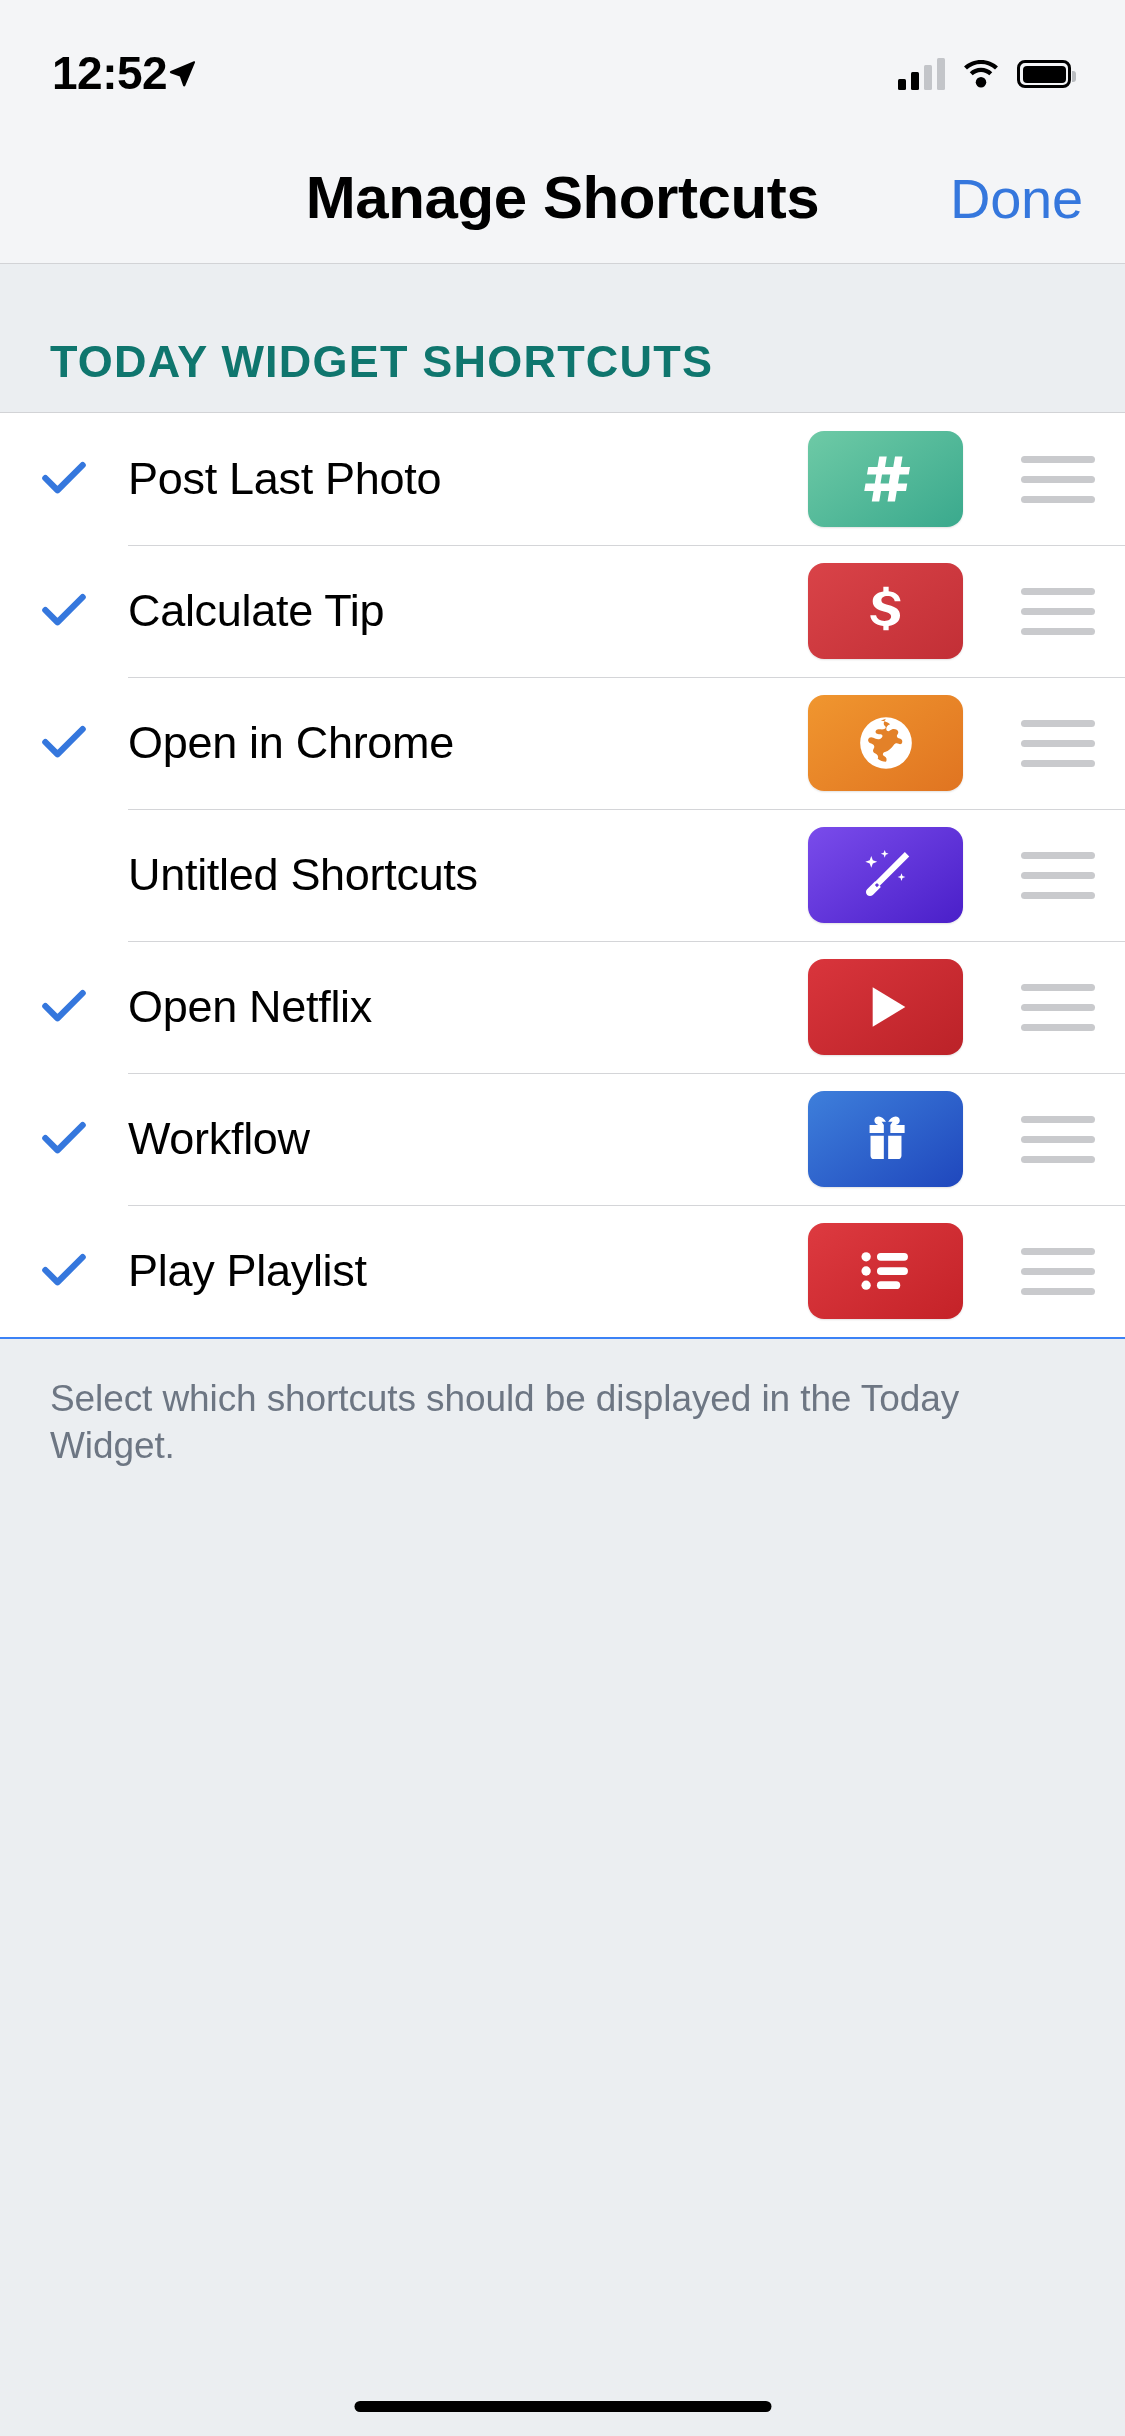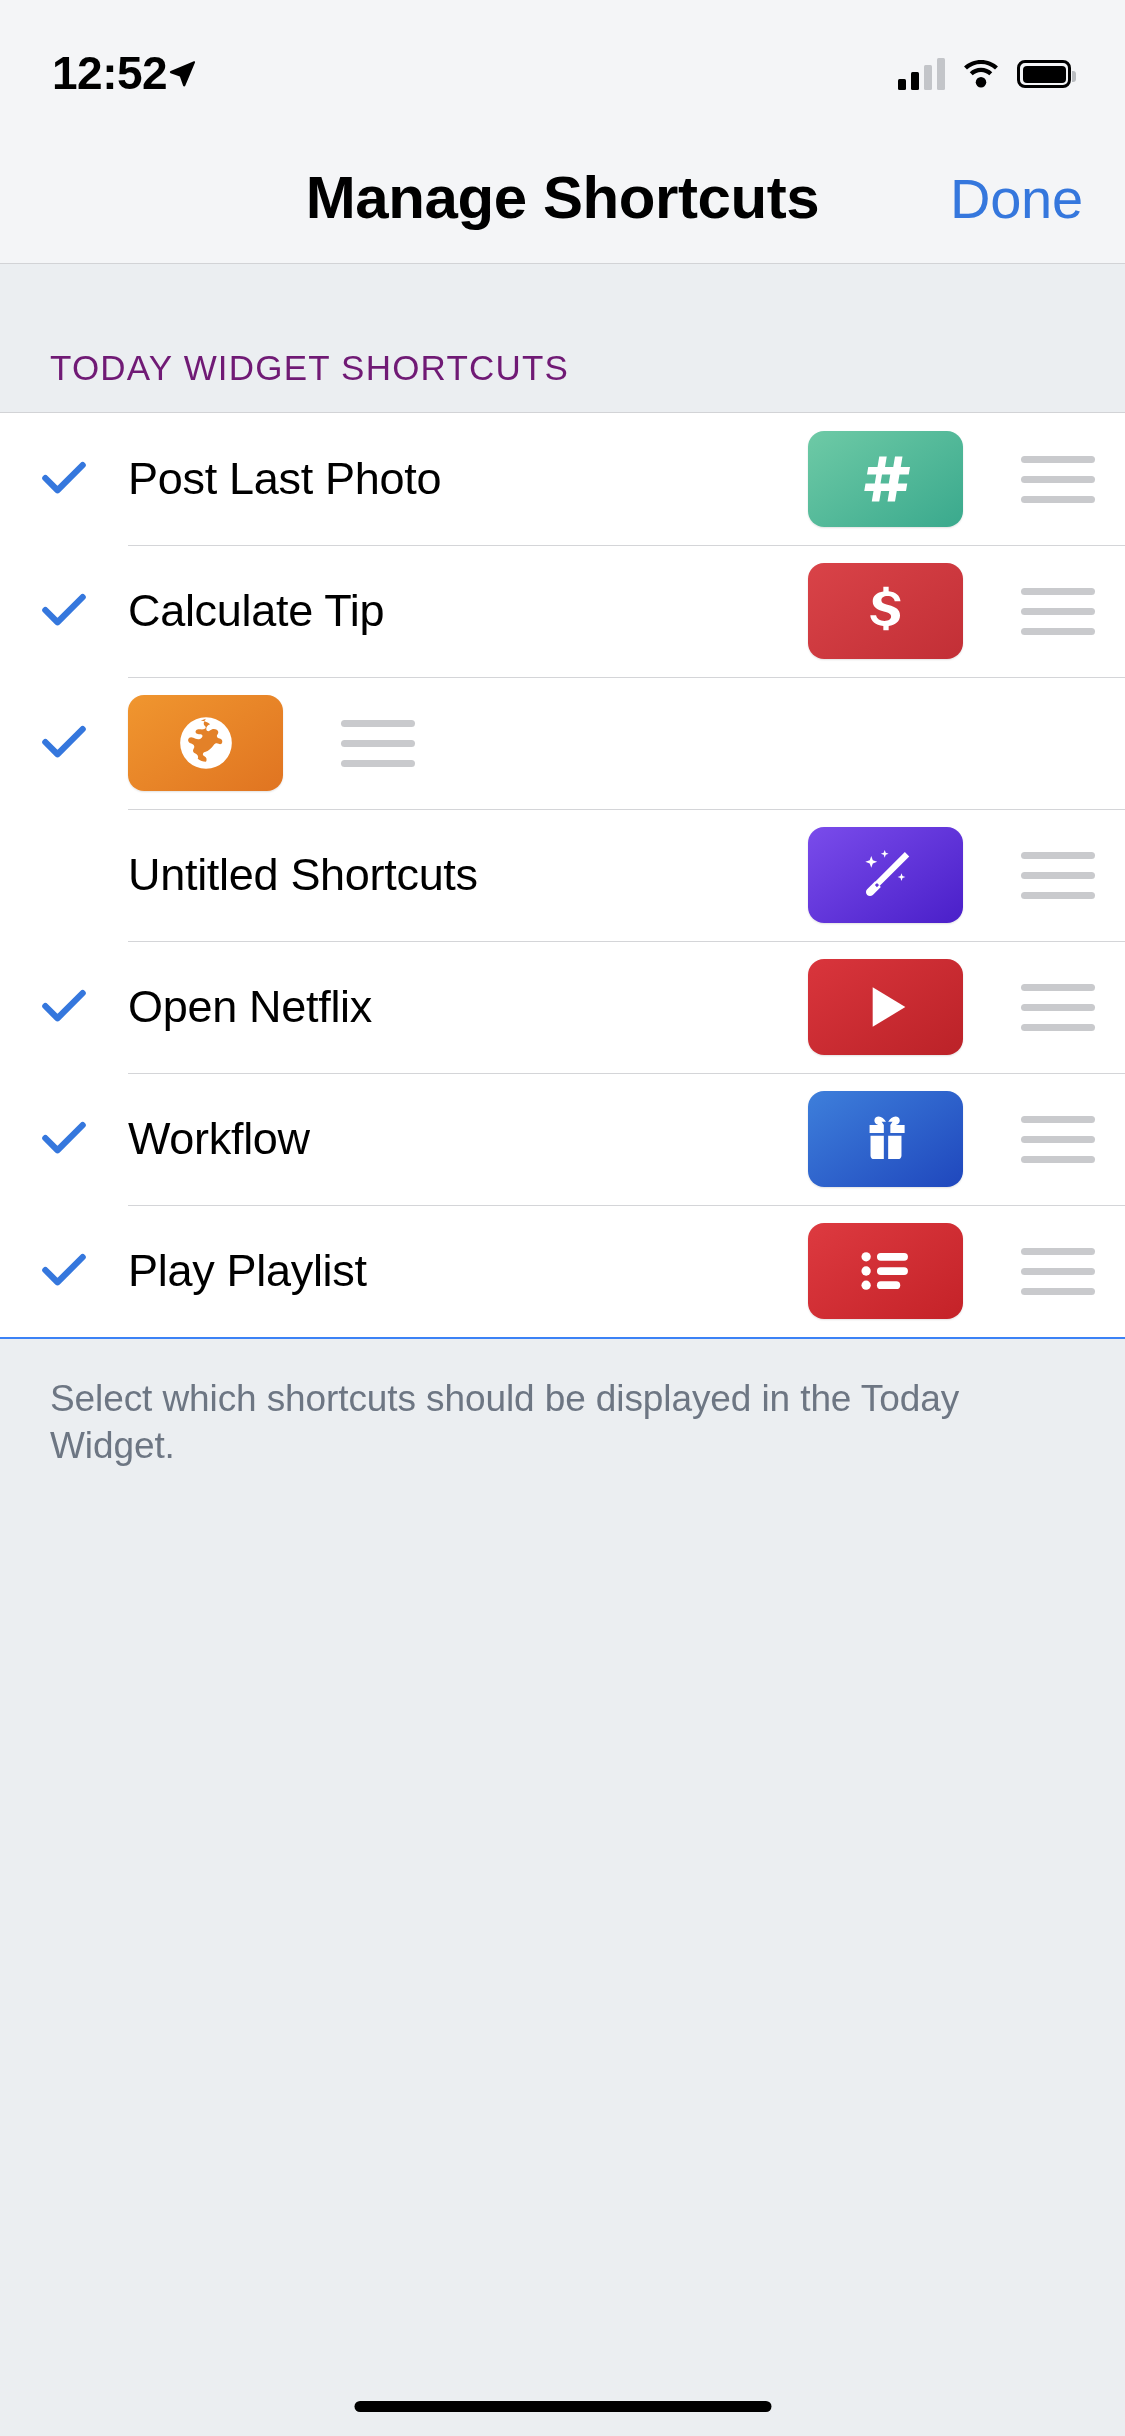--- a/index.html
+++ b/index.html
@@ -52,21 +52,21 @@
   }
 
   
   .section-head {
     position:absolute; top:264px; left:0; width:1125px; height:148px;
     background:#ebeef1;
     display:flex; align-items:flex-end;
     padding:0 0 24px 50px;
   }
   .section-head span {
-    font-size:35px; color:#701a75; letter-spacing:1.2px; font-weight:400;
+    font-size:45px; color:#0f766e; letter-spacing:1.2px; font-weight:700;
   }
 
   
   .list {
     position:absolute; top:412px; left:0; width:1125px;
     background:#ffffff;
     border-top:1px solid #d2d3d6;
     border-bottom:2px solid #3b82f6;
   }
   .row {
@@ -195,20 +195,21 @@
           <i></i>
           <i></i>
         </div>
       </div>
       <div class="row">
         <div class="check-cell">
           <svg class="checkmark" viewBox="0 0 24 24">
             <path d="M20.6 5.6 9 17.2 3.4 11.6" fill="none" stroke="#3577dd" stroke-width="2.9" stroke-linecap="round" stroke-linejoin="round"></path>
           </svg>
         </div>
+        <div class="row-label">Open in Chrome</div>
         <div class="icon-tile" style="background: linear-gradient(145deg, rgb(240, 150, 47), rgb(224, 116, 33));">
           <span>
             <svg width="62" height="62" viewBox="0 0 24 24">
               <circle cx="12" cy="12" r="10" fill="#fff"></circle>
               <path d="M12 2.6c-.9 1.1-1.2 2.1-.4 2.8.6.5.2 1.1-.6 1.3-1 .2-2.1-.4-2.8.4-.7.8.2 1.6 1.2 1.5 1.2-.1 1.6.6.9 1.4-.8.9-2.2.6-3.2 0-.8-.5-1.7-.3-2 .6-.2.7.4 1.3 1.2 1.6 1.1.4 1.5 1.2.9 2-.5.7-.2 1.5.7 1.9.9.4 1.3 1.2.9 2 .9.7 2 1.1 3.2 1.2.5-.9.2-1.8-.6-2.2-.9-.4-.8-1.3.2-1.6 1.4-.4 2.6-1.4 3.4-2.7.4-.7 1.2-.9 1.9-.5.6.4 1.3.1 1.4-.7.1-.6-.3-1.1-1-1.3-1-.3-1.4-1-.8-1.7.5-.6.3-1.4-.5-1.8-.8-.4-1.9-.2-2.5.4-.5.5-1.3.3-1.4-.5-.1-.9.5-1.7 1.5-2-1-.8-2.2-1.3-3.6-1.4z" fill="#e38128"></path>
             </svg>
           </span>
         </div>
         <div class="reorder">
           <i></i>

